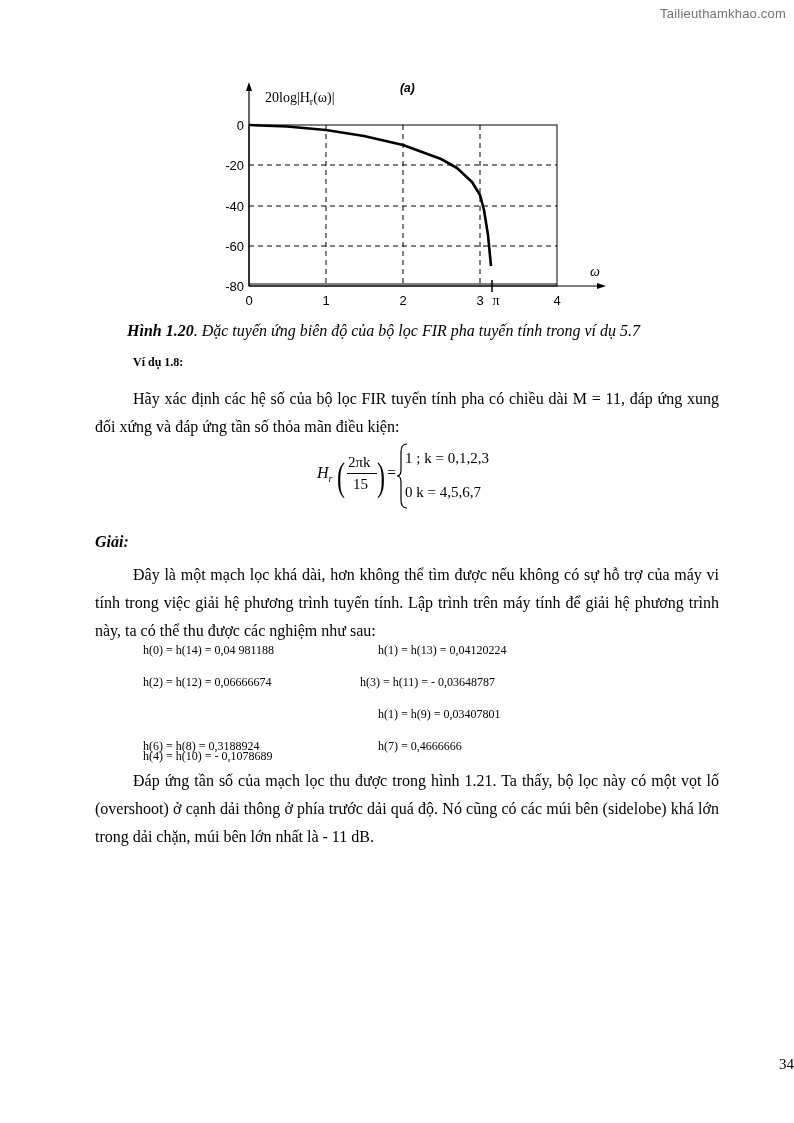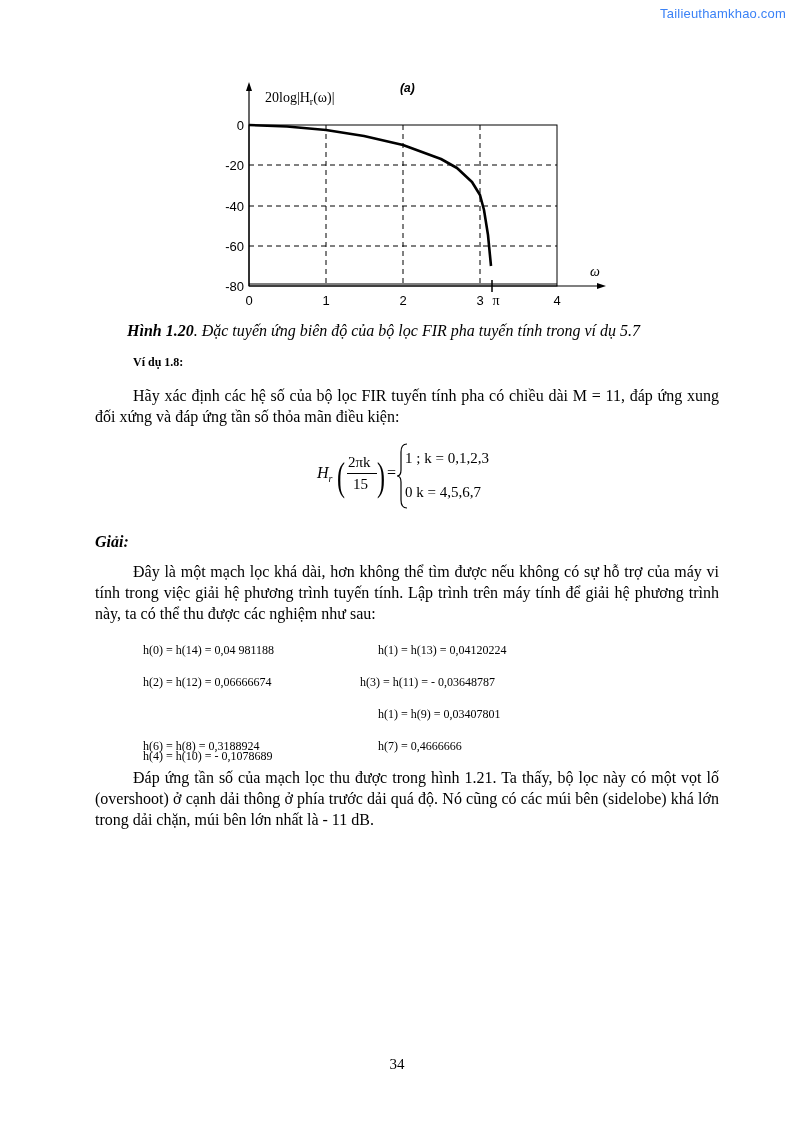--- a/index.html
+++ b/index.html
@@ -1,33 +1,33 @@
 <!DOCTYPE html>
 <html><head>
 <meta charset="utf-8">
 <style>
   html, body { margin: 0; padding: 0; background: #ffffff; }
   body { width: 794px; height: 1123px; position: relative; overflow: hidden;
          font-family: "Liberation Serif", "DejaVu Serif", serif; color: #000; }
   .watermark { position: absolute; top: 6px; right: 8px; font-family: "Liberation Sans", "DejaVu Sans", sans-serif;
-               font-size: 13px; color: #3b82f6; letter-spacing: 0.2px; }
+               font-size: 13px; color: #737373; letter-spacing: 0.2px; }
   .figure { position: absolute; left: 200px; top: 70px; width: 420px; height: 245px; }
   .figure svg { position: absolute; left: 0; top: 0; }
   .caption { position: absolute; left: 127px; top: 322px; font-size: 16px; font-style: italic; white-space: nowrap; }
   .caption b { font-weight: bold; }
   .heading { position: absolute; left: 133px; top: 355px; font-size: 12px; font-weight: bold; white-space: nowrap; }
-  .para { position: absolute; left: 95px; width: 624px; font-size: 16px; line-height: 21px; text-align: justify; }
+  .para { position: absolute; left: 95px; width: 624px; font-size: 16px; line-height: 28px; text-align: justify; }
   .para .indent { display: inline-block; width: 38px; }
   .p1 { top: 385px; }
   .formula { position: absolute; left: 315px; top: 442px; width: 200px; height: 68px; }
   .giai { position: absolute; left: 95px; top: 533px; font-size: 16px; font-weight: bold; font-style: italic; }
   .p2 { top: 561px; }
   .coef { position: absolute; font-size: 12px; white-space: nowrap; }
   .p3 { top: 767px; }
-  .pagenum { position: absolute; left: 0; width: 794px; top: 1056px; text-align: center; font-size: 15px; }
+  .pagenum { position: absolute; left: 0; width: 794px; top: 1056px; text-align: right; font-size: 15px; }
   .formula .f { position: absolute; font-size: 15px; white-space: nowrap; }
 </style>
 </head>
 <body>
 
 <div class="watermark">Tailieuthamkhao.com</div>
 
 <div class="figure">
   <svg width="420" height="245" viewBox="0 0 420 245">
 

